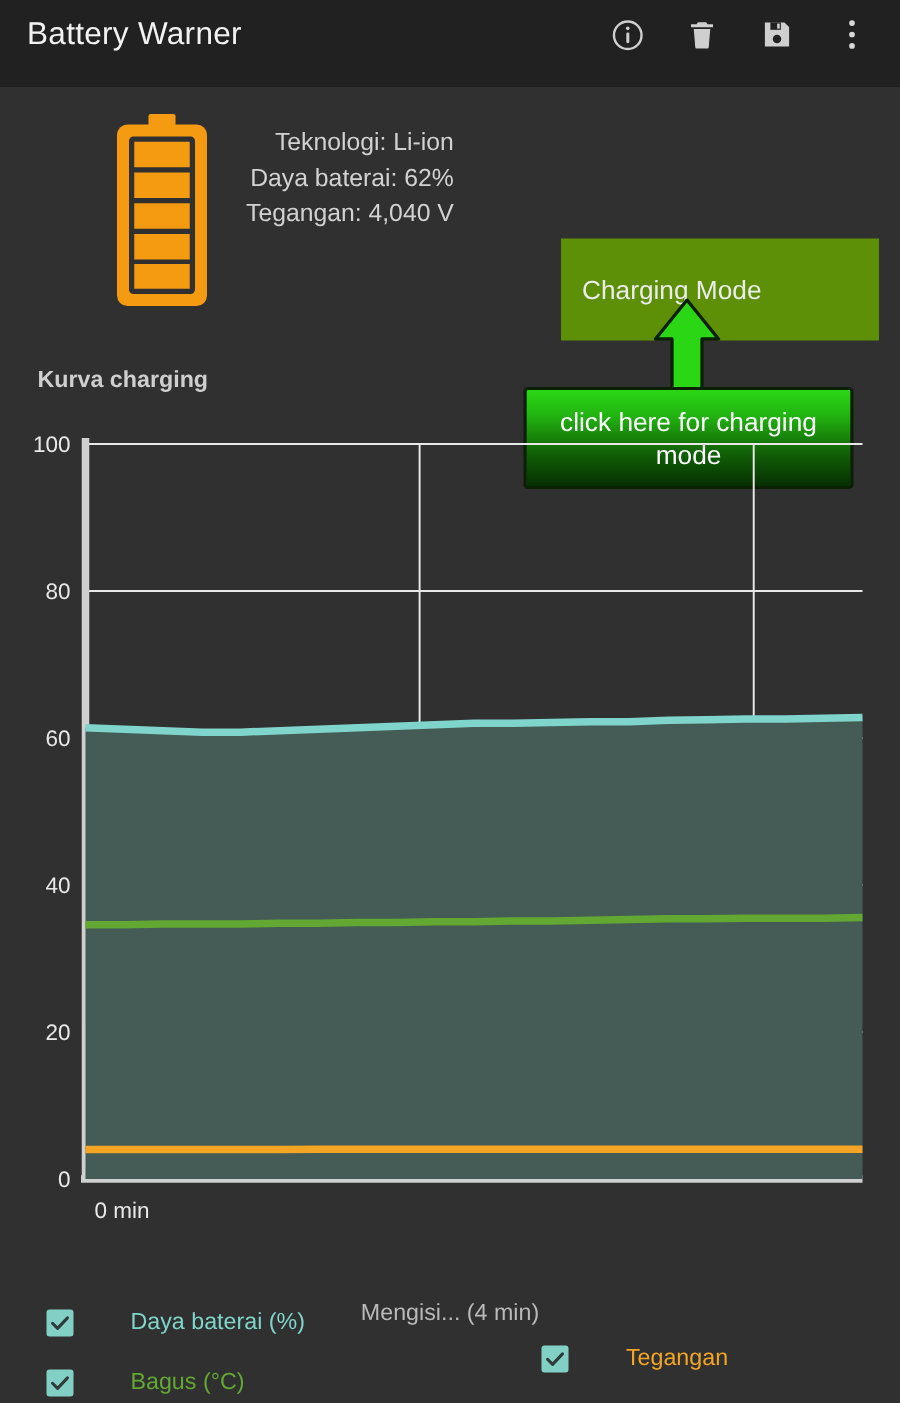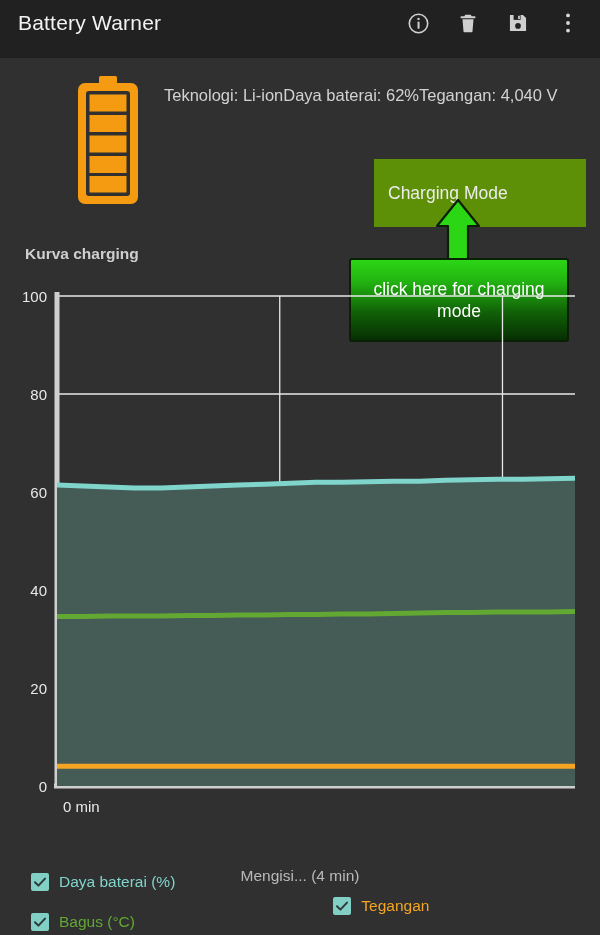--- a/index.html
+++ b/index.html
@@ -44,21 +44,21 @@
   .info-row {
     display: flex;
     padding: 16px 0 0 74px;
     align-items: flex-start;
   }
   .battery-icon { width: 68px; height: 132px; flex: 0 0 68px; }
   .info-lines {
     margin-left: 22px;
     padding-top: 10px;
     display: flex;
-    flex-direction: row;
+    flex-direction: column;
     align-items: flex-end;
   }
   .info-lines div {
     color: #d2d2d2;
     font-size: 16.5px;
     line-height: 23.5px;
     white-space: nowrap;
   }
 
   
@@ -78,21 +78,21 @@
   
   .tooltip-arrow {
     position: absolute;
     left: 434px; top: 199px;
     width: 48px; height: 68px;
     pointer-events: none;
   }
   .tooltip-bubble {
     position: absolute;
     left: 349px; top: 258px;
-    width: 220px; height: 84px;
+    width: 220px; height: 68px;
     background: linear-gradient(#2bd615 0%, #22b511 26%, #116007 66%, #062f02 100%);
     border: 2px solid #0b1f05;
     border-radius: 3px;
     color: #ffffff;
     font-size: 17.5px;
     line-height: 22px;
     display: flex;
     align-items: center;
     justify-content: center;
     text-align: center;
@@ -132,20 +132,21 @@
   }
   .legend-row {
     display: flex;
     align-items: center;
     height: 40px;
   }
   .legend-item {
     display: flex;
     align-items: center;
     cursor: pointer;
+    gap: 28px;
   }
   .legend-item.col1 { margin-left: 31px; }
   .legend-item.col2 { margin-left: 158px; margin-top: 48px; }
   .cbox {
     width: 18px; height: 18px;
     background: #82cfc6;
     border-radius: 2px;
     display: flex; align-items: center; justify-content: center;
     flex: 0 0 18px;
   }

